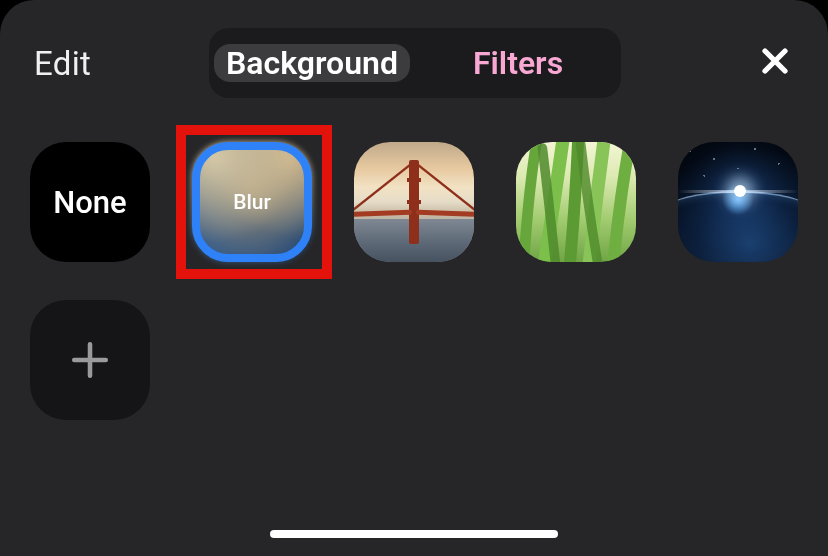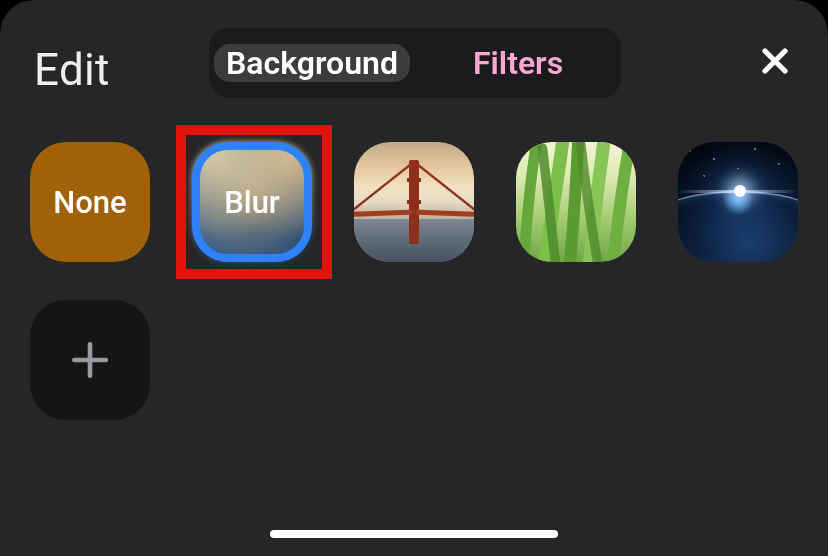--- a/index.html
+++ b/index.html
@@ -21,21 +21,21 @@
   .header{
     position:relative;
     height:100px;
     display:flex;
     align-items:center;
   }
   .edit{
     position:absolute;
     left:34px;
     top:44px;
-    font-size:44px;
+    font-size:33px;
     font-weight:400;
     color:#f0f0f2;
     letter-spacing:0.3px;
   }
   .close{
     position:absolute;
     right:36px;
     top:44px;
     width:34px;height:34px;
     display:flex;align-items:center;justify-content:center;
@@ -83,21 +83,21 @@
     border-radius:36px;
     flex:0 0 auto;
     display:flex;align-items:center;justify-content:center;
     font-size:31px;
     color:#ffffff;
     font-weight:500;
     position:relative;
     overflow:hidden;
   }
   .tile.none{
-    background:#a16207;
+    background:#000000;
   }
   .highlight{
     position:absolute;
     left:176px;
     top:125px;
     width:156px;height:154px;
     border:10px solid #e3120b;
     box-sizing:border-box;
     pointer-events:none;
   }
@@ -125,21 +125,21 @@
   .blur-ring{
     position:absolute;
     inset:0;
     border-radius:36px;
     border:8px solid #2f81f7;
     box-sizing:border-box;
   }
   .blur-label{
     position:relative;
     color:#ffffff;
-    font-size:31px;
+    font-size:21px;
     font-weight:500;
   }
 
   
   .bg-bridge{
     background:#000;
   }
   .bg-bridge .sky{
     position:absolute;inset:0;
     background:linear-gradient(180deg,#bfa98a 0%, #e7c9a0 22%, #f2e2c4 38%, #e5dcc7 50%, #c6b9a2 60%, #a9aab0 75%, #888e96 100%);

